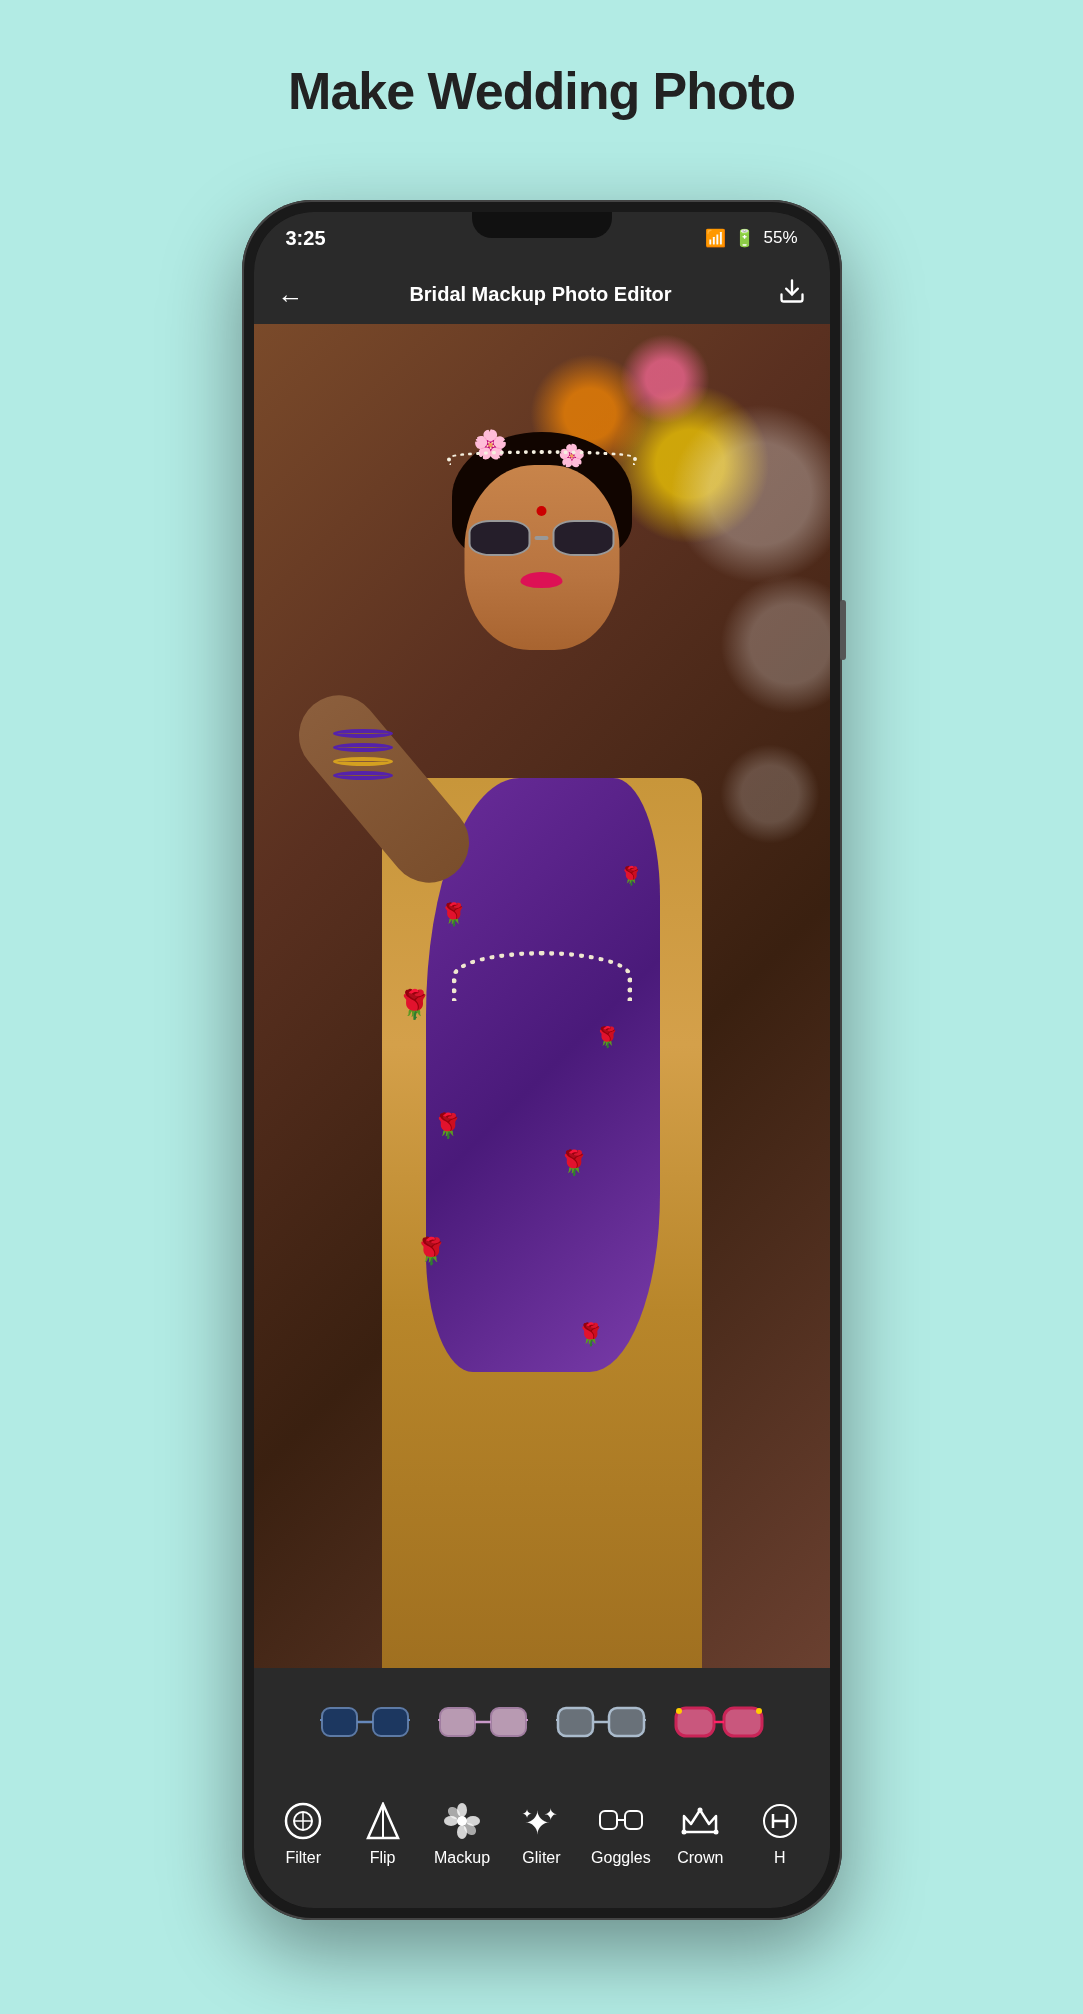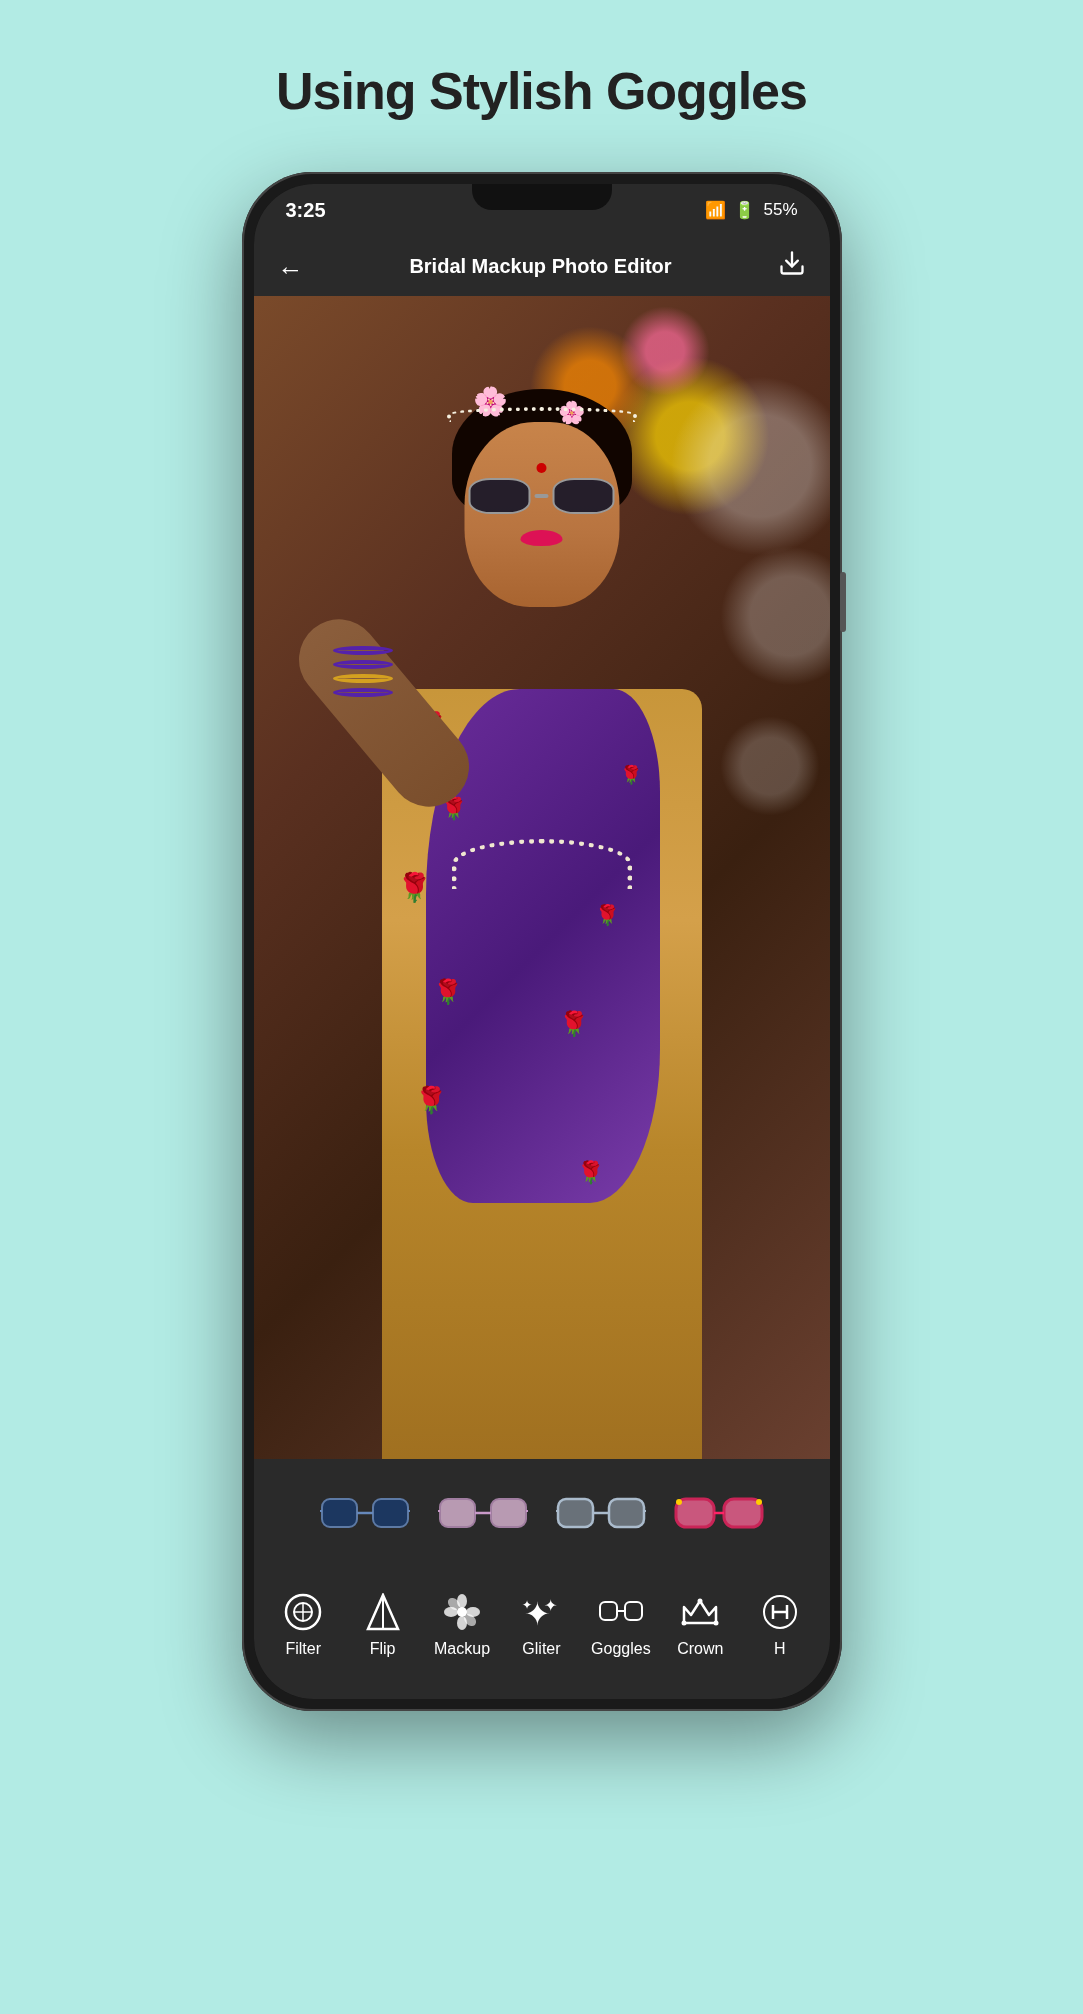--- a/index.html
+++ b/index.html
@@ -16,23 +16,23 @@
     .page-title {
       text-align: center;
       font-size: 52px;
       font-weight: 900;
       color: #222;
       margin-top: 60px;
       line-height: 1.2;
       letter-spacing: -1px;
     }
     .phone-wrapper {
-      margin-top: 50px;
+      margin-top: 78px;
       width: 600px;
-      height: 1539px;
+      height: 1720px;
       background: #1a1a1a;
       border-radius: 70px;
       padding: 12px;
       box-shadow: 0 30px 80px rgba(0,0,0,0.4), inset 0 0 0 2px #444;
       position: relative;
     }
     .phone-inner {
       width: 100%;
       height: 100%;
       background: #111;
@@ -188,21 +188,21 @@
       width: 6px;
       height: 60px;
       background: #555;
       border-radius: 3px;
     }
   </style>
 </head>
 <body>
 
 <div class="page-title">
-  <div>Using Stylish Goggles</div>
+  <div>Make Wedding Photo</div>
 </div>
 
 <div class="phone-wrapper">
   <div class="vol-btn"></div>
   <div class="notch"></div>
   <div class="phone-inner">
 
     <div class="status-bar">
       <span class="status-time">3:25</span>
       <div class="status-right">

